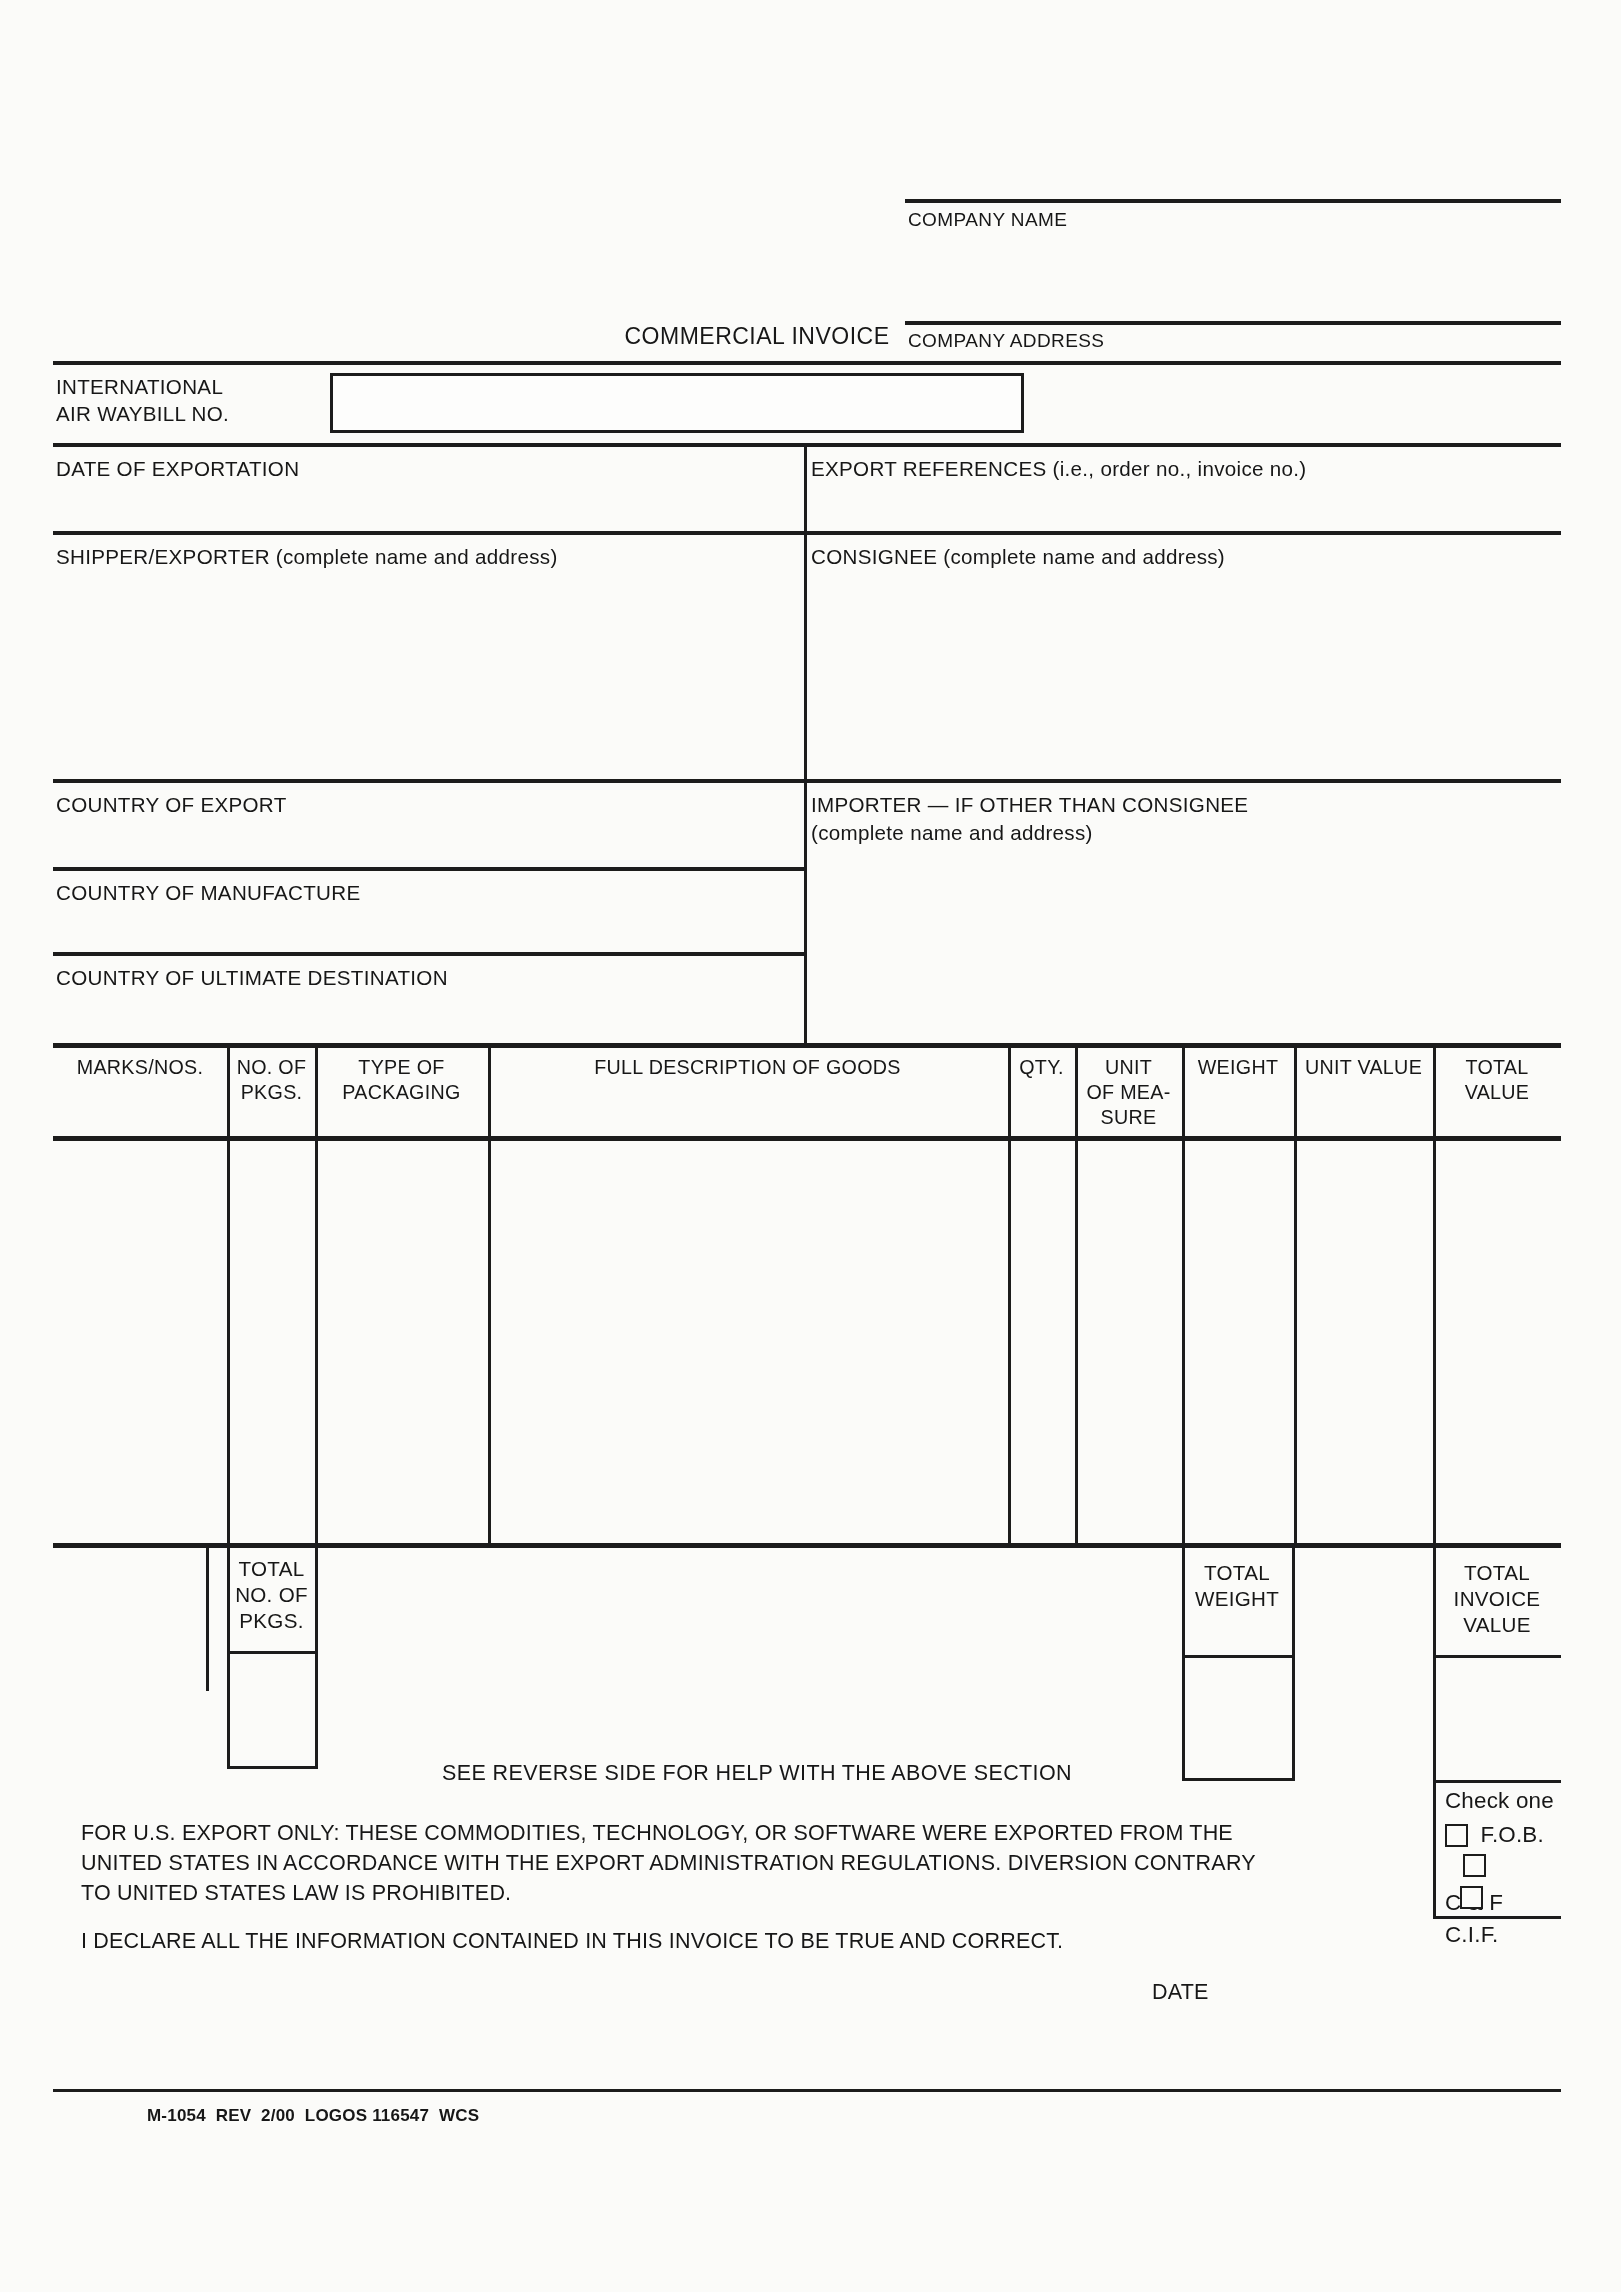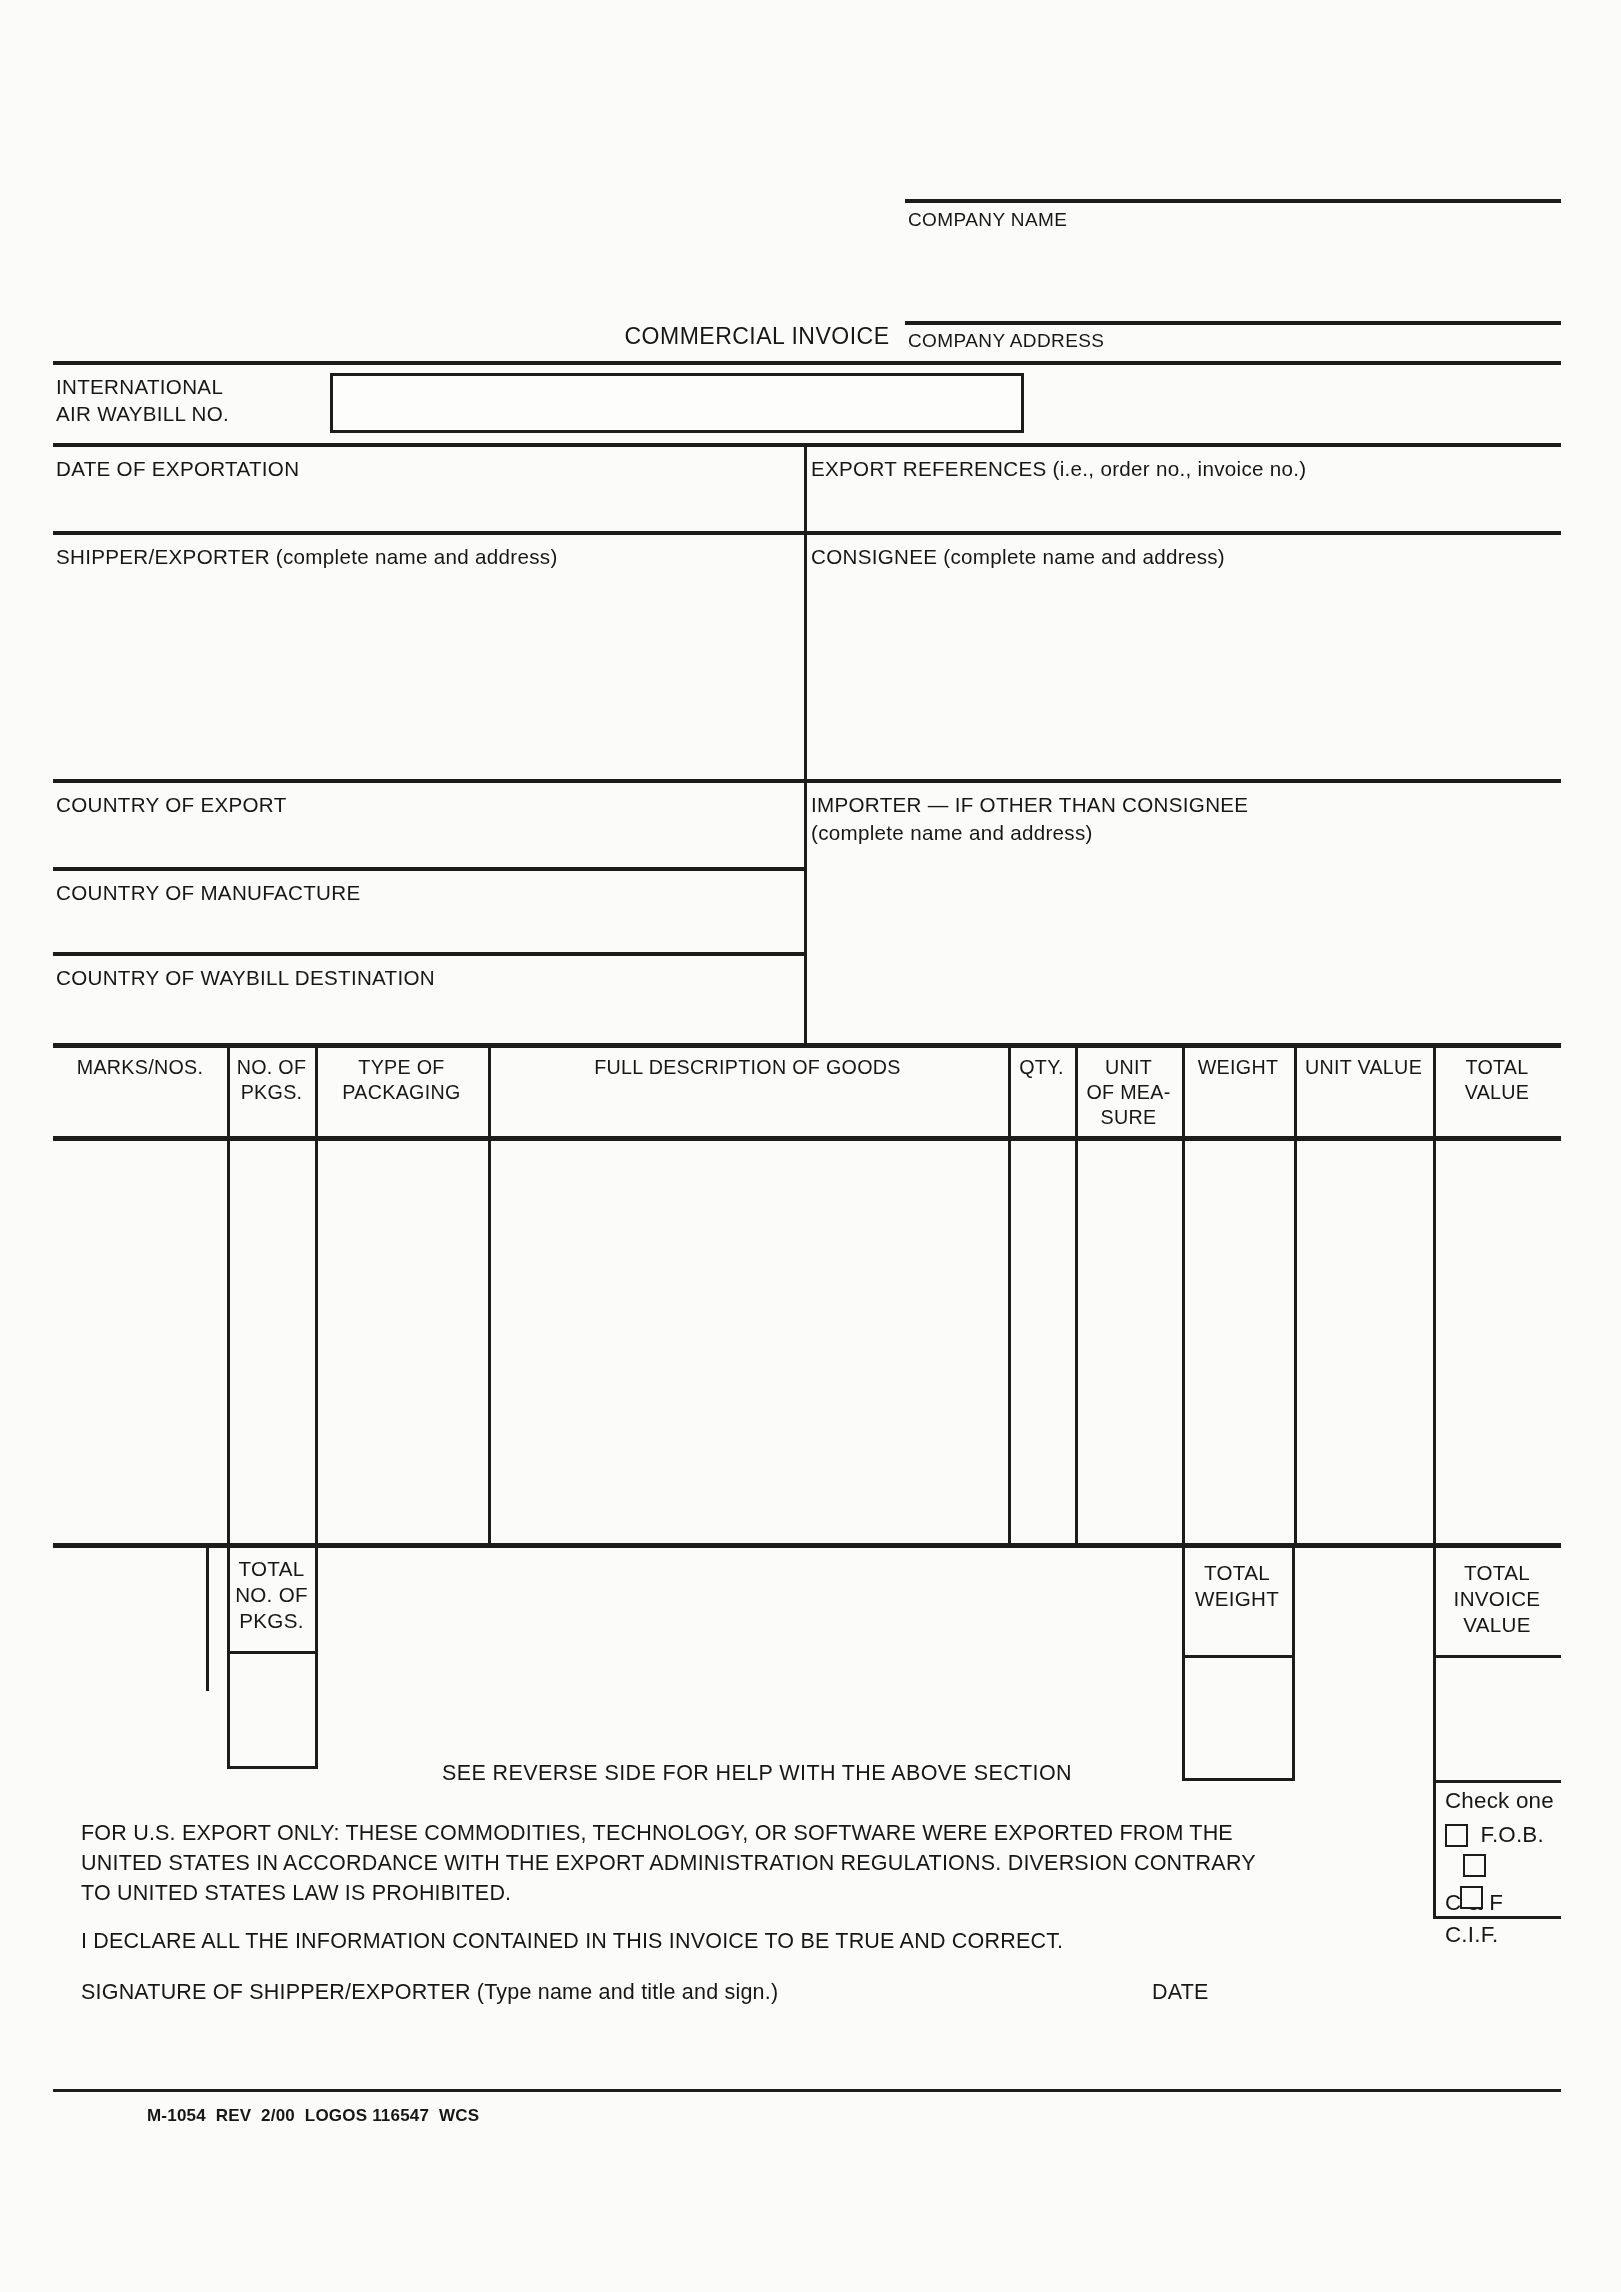--- a/index.html
+++ b/index.html
@@ -77,21 +77,21 @@
 (complete name and address)</div>
   <div class="abs cellfill" style="left:811px;top:851px;width:743px;height:188px;"></div>
 
   <div class="rule-h" style="left:53px;top:867px;width:754px;"></div>
 
   <div class="abs lbl" style="left:56px;top:879px;">COUNTRY OF MANUFACTURE</div>
   <div class="abs cellfill" style="left:56px;top:907px;width:743px;height:40px;"></div>
 
   <div class="rule-h" style="left:53px;top:952px;width:754px;"></div>
 
-  <div class="abs lbl" style="left:56px;top:964px;">COUNTRY OF WAYBILL DESTINATION</div>
+  <div class="abs lbl" style="left:56px;top:964px;">COUNTRY OF ULTIMATE DESTINATION</div>
   <div class="abs cellfill" style="left:56px;top:992px;width:743px;height:45px;"></div>
 
   <div class="rule-h thick" style="left:53px;top:1043px;width:1508px;"></div>
 
   <div class="hdr" style="left:53px;width:174px;">MARKS/NOS.</div>
   <div class="hdr" style="left:227px;width:89px;">NO. OF
 PKGS.</div>
   <div class="hdr" style="left:315px;width:173px;">TYPE OF
 PACKAGING</div>
   <div class="hdr" style="left:488px;width:519px;">FULL DESCRIPTION OF GOODS</div>
@@ -169,21 +169,20 @@
     <div class="chk-box"></div>
     <div class="chk-lbl">C.I.F.</div>
   </div>
   <div class="rule-h thin" style="left:1433px;top:1916px;width:128px;"></div>
 
   <div class="abs para" style="left:81px;top:1818px;width:1308px;">FOR U.S. EXPORT ONLY: THESE COMMODITIES, TECHNOLOGY, OR SOFTWARE WERE EXPORTED FROM THE
 UNITED STATES IN ACCORDANCE WITH THE EXPORT ADMINISTRATION REGULATIONS. DIVERSION CONTRARY
 TO UNITED STATES LAW IS PROHIBITED.</div>
   <div class="abs para" style="left:81px;top:1926px;">I DECLARE ALL THE INFORMATION CONTAINED IN THIS INVOICE TO BE TRUE AND CORRECT.</div>
 
-  <div class="abs small-cap" style="left:81px;top:1980px;">SIGNATURE OF SHIPPER/EXPORTER (Type name and title and sign.)</div>
   <div class="abs cellfill" style="left:81px;top:2011px;width:985px;height:72px;"></div>
   <div class="abs small-cap" style="left:1152px;top:1980px;">DATE</div>
   <div class="abs cellfill" style="left:1152px;top:2011px;width:403px;height:72px;"></div>
 
   <div class="rule-h thin" style="left:53px;top:2089px;width:1508px;"></div>
   <div class="abs footer-txt" style="left:127px;top:2106px;margin-left:20px;">M-1054  REV  2/00  LOGOS 116547  WCS</div>
 
 </div>
 
 

